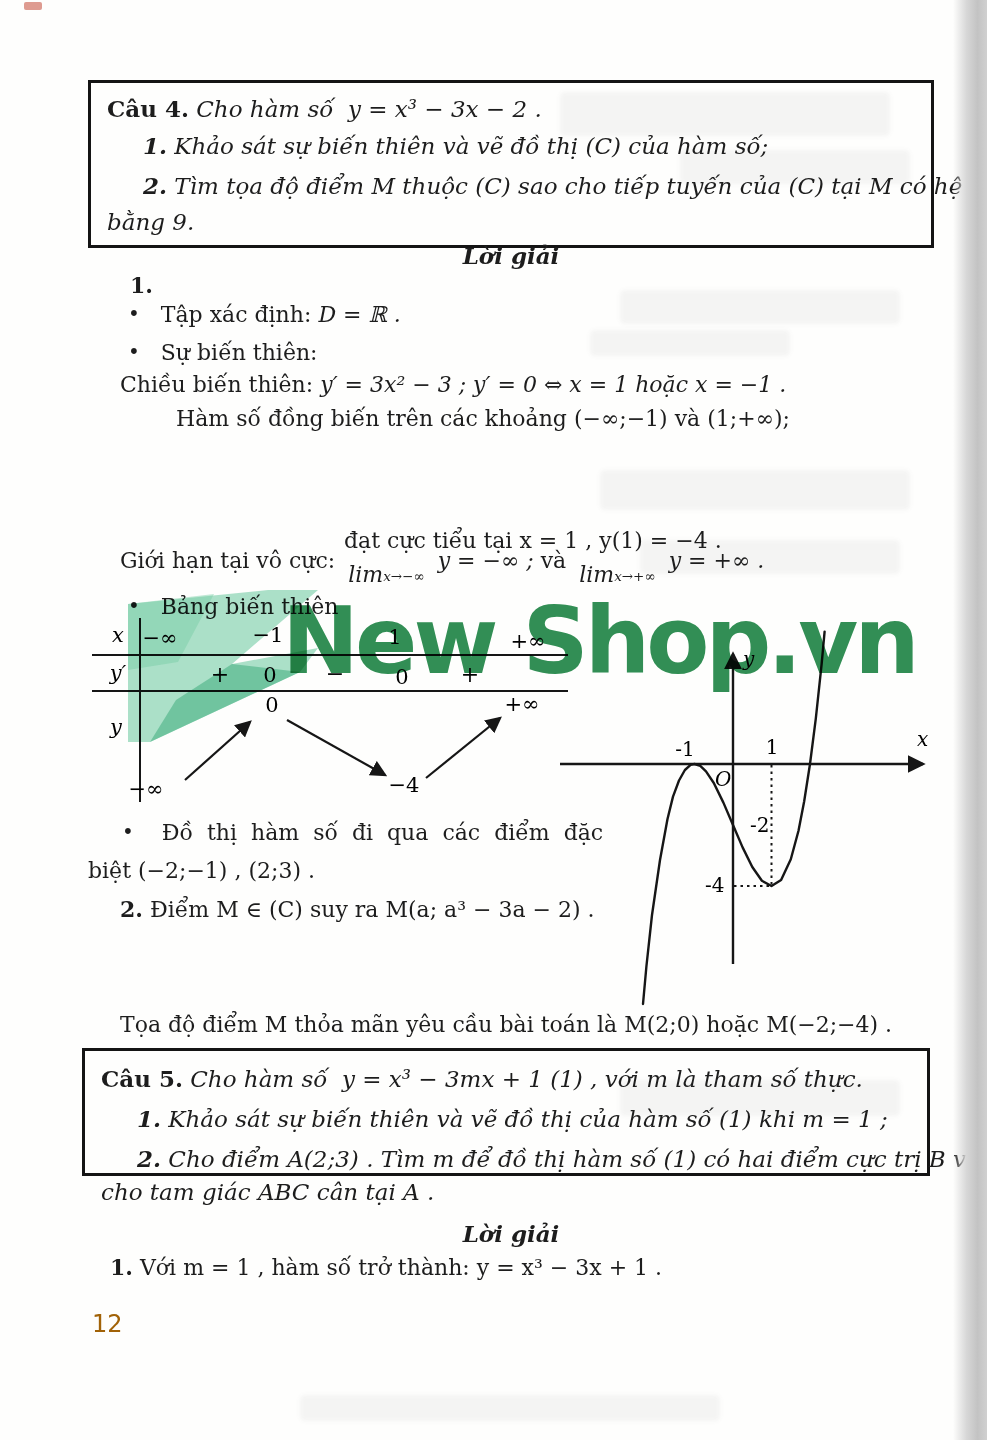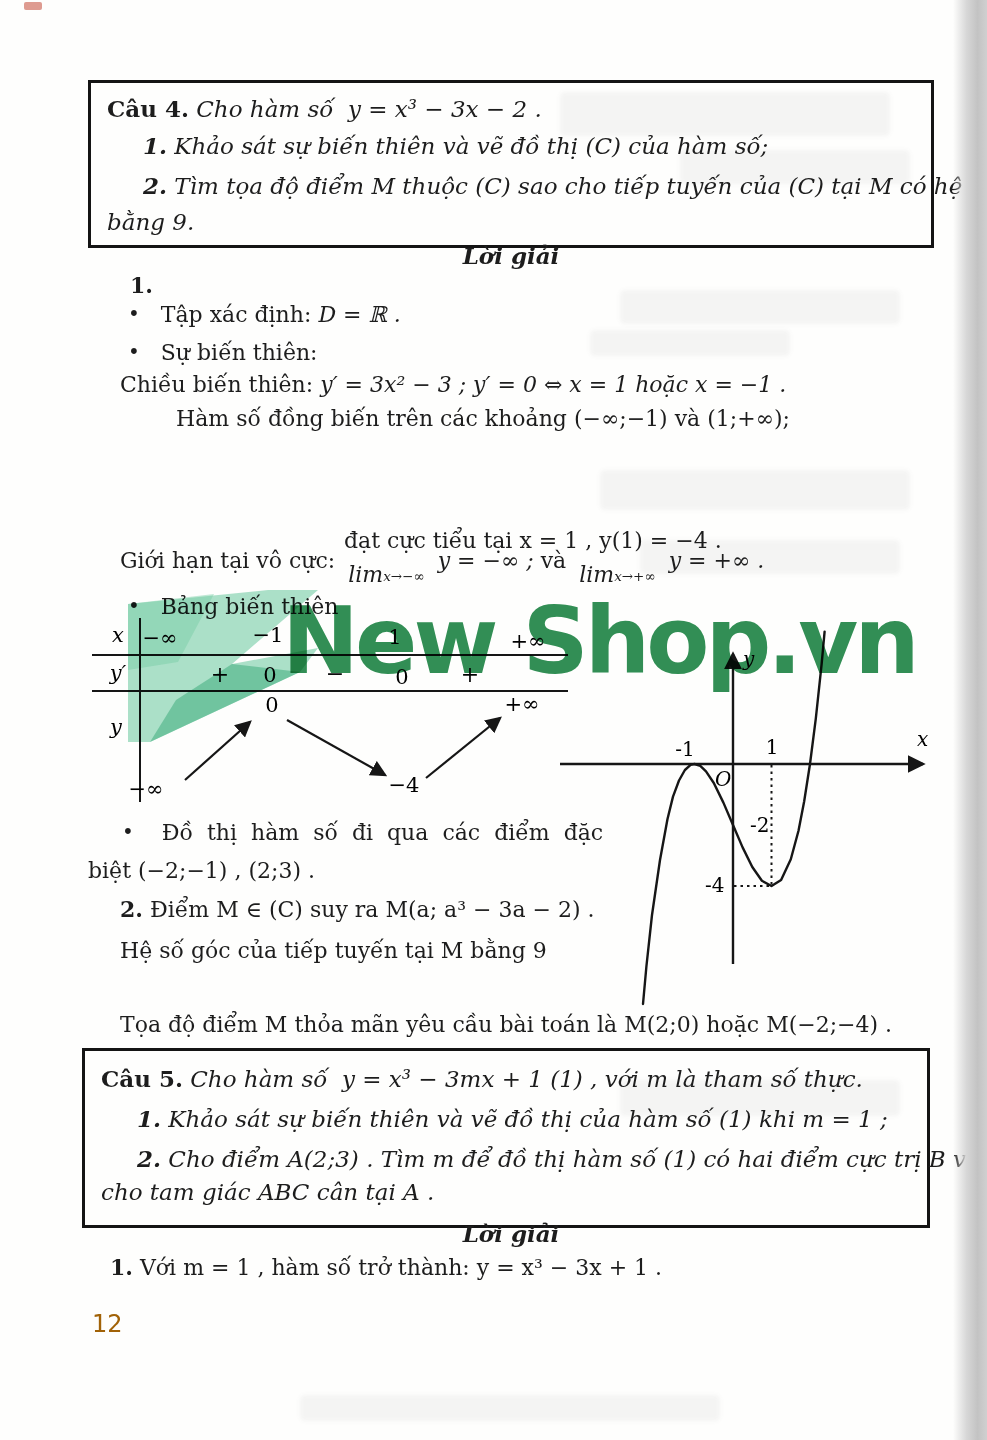--- a/index.html
+++ b/index.html
@@ -161,24 +161,23 @@
   <div class="tline" style="left:122px;top:820px;width:440px;word-spacing:7px;">
     <span class="bullet">•</span>
     <span>Đồ thị hàm số đi qua các điểm đặc</span>
   </div>
   <div class="tline" style="left:88px;top:858px;">biệt (−2;−1) , (2;3) .</div>
 
   <div class="tline" style="left:120px;top:896px;">
     <span style="font-weight:bold;">2.</span>
     <span>Điểm M ∈ (C) suy ra M(a; a³ − 3a − 2) .</span>
   </div>
-  <div class="tline" style="left:120px;top:938px;">Hệ số góc của tiếp tuyến tại M bằng 9</div>
   <div class="tline" style="left:120px;top:1012px;">Tọa độ điểm M thỏa mãn yêu cầu bài toán là M(2;0) hoặc M(−2;−4) .</div>
 
-  <div class="pbox" style="left:82px;top:1048px;width:848px;height:180px;text-decoration:underline;">
+  <div class="pbox" style="left:82px;top:1048px;width:848px;height:128px;text-decoration:underline;">
     <div class="ln" style="top:14px;">
       <span class="qlabel">Câu 5.</span>
       <span>Cho hàm số</span>&nbsp;
       <span>y = x³ − 3mx + 1   (1) ,</span>
       <span>với m là tham số thực.</span>
     </div>
     <div class="ln" style="top:54px;left:52px;">
       <span class="inum">1.</span>
       <span>Khảo sát sự biến thiên và vẽ đồ thị của hàm số (1) khi m = 1 ;</span>
     </div>

